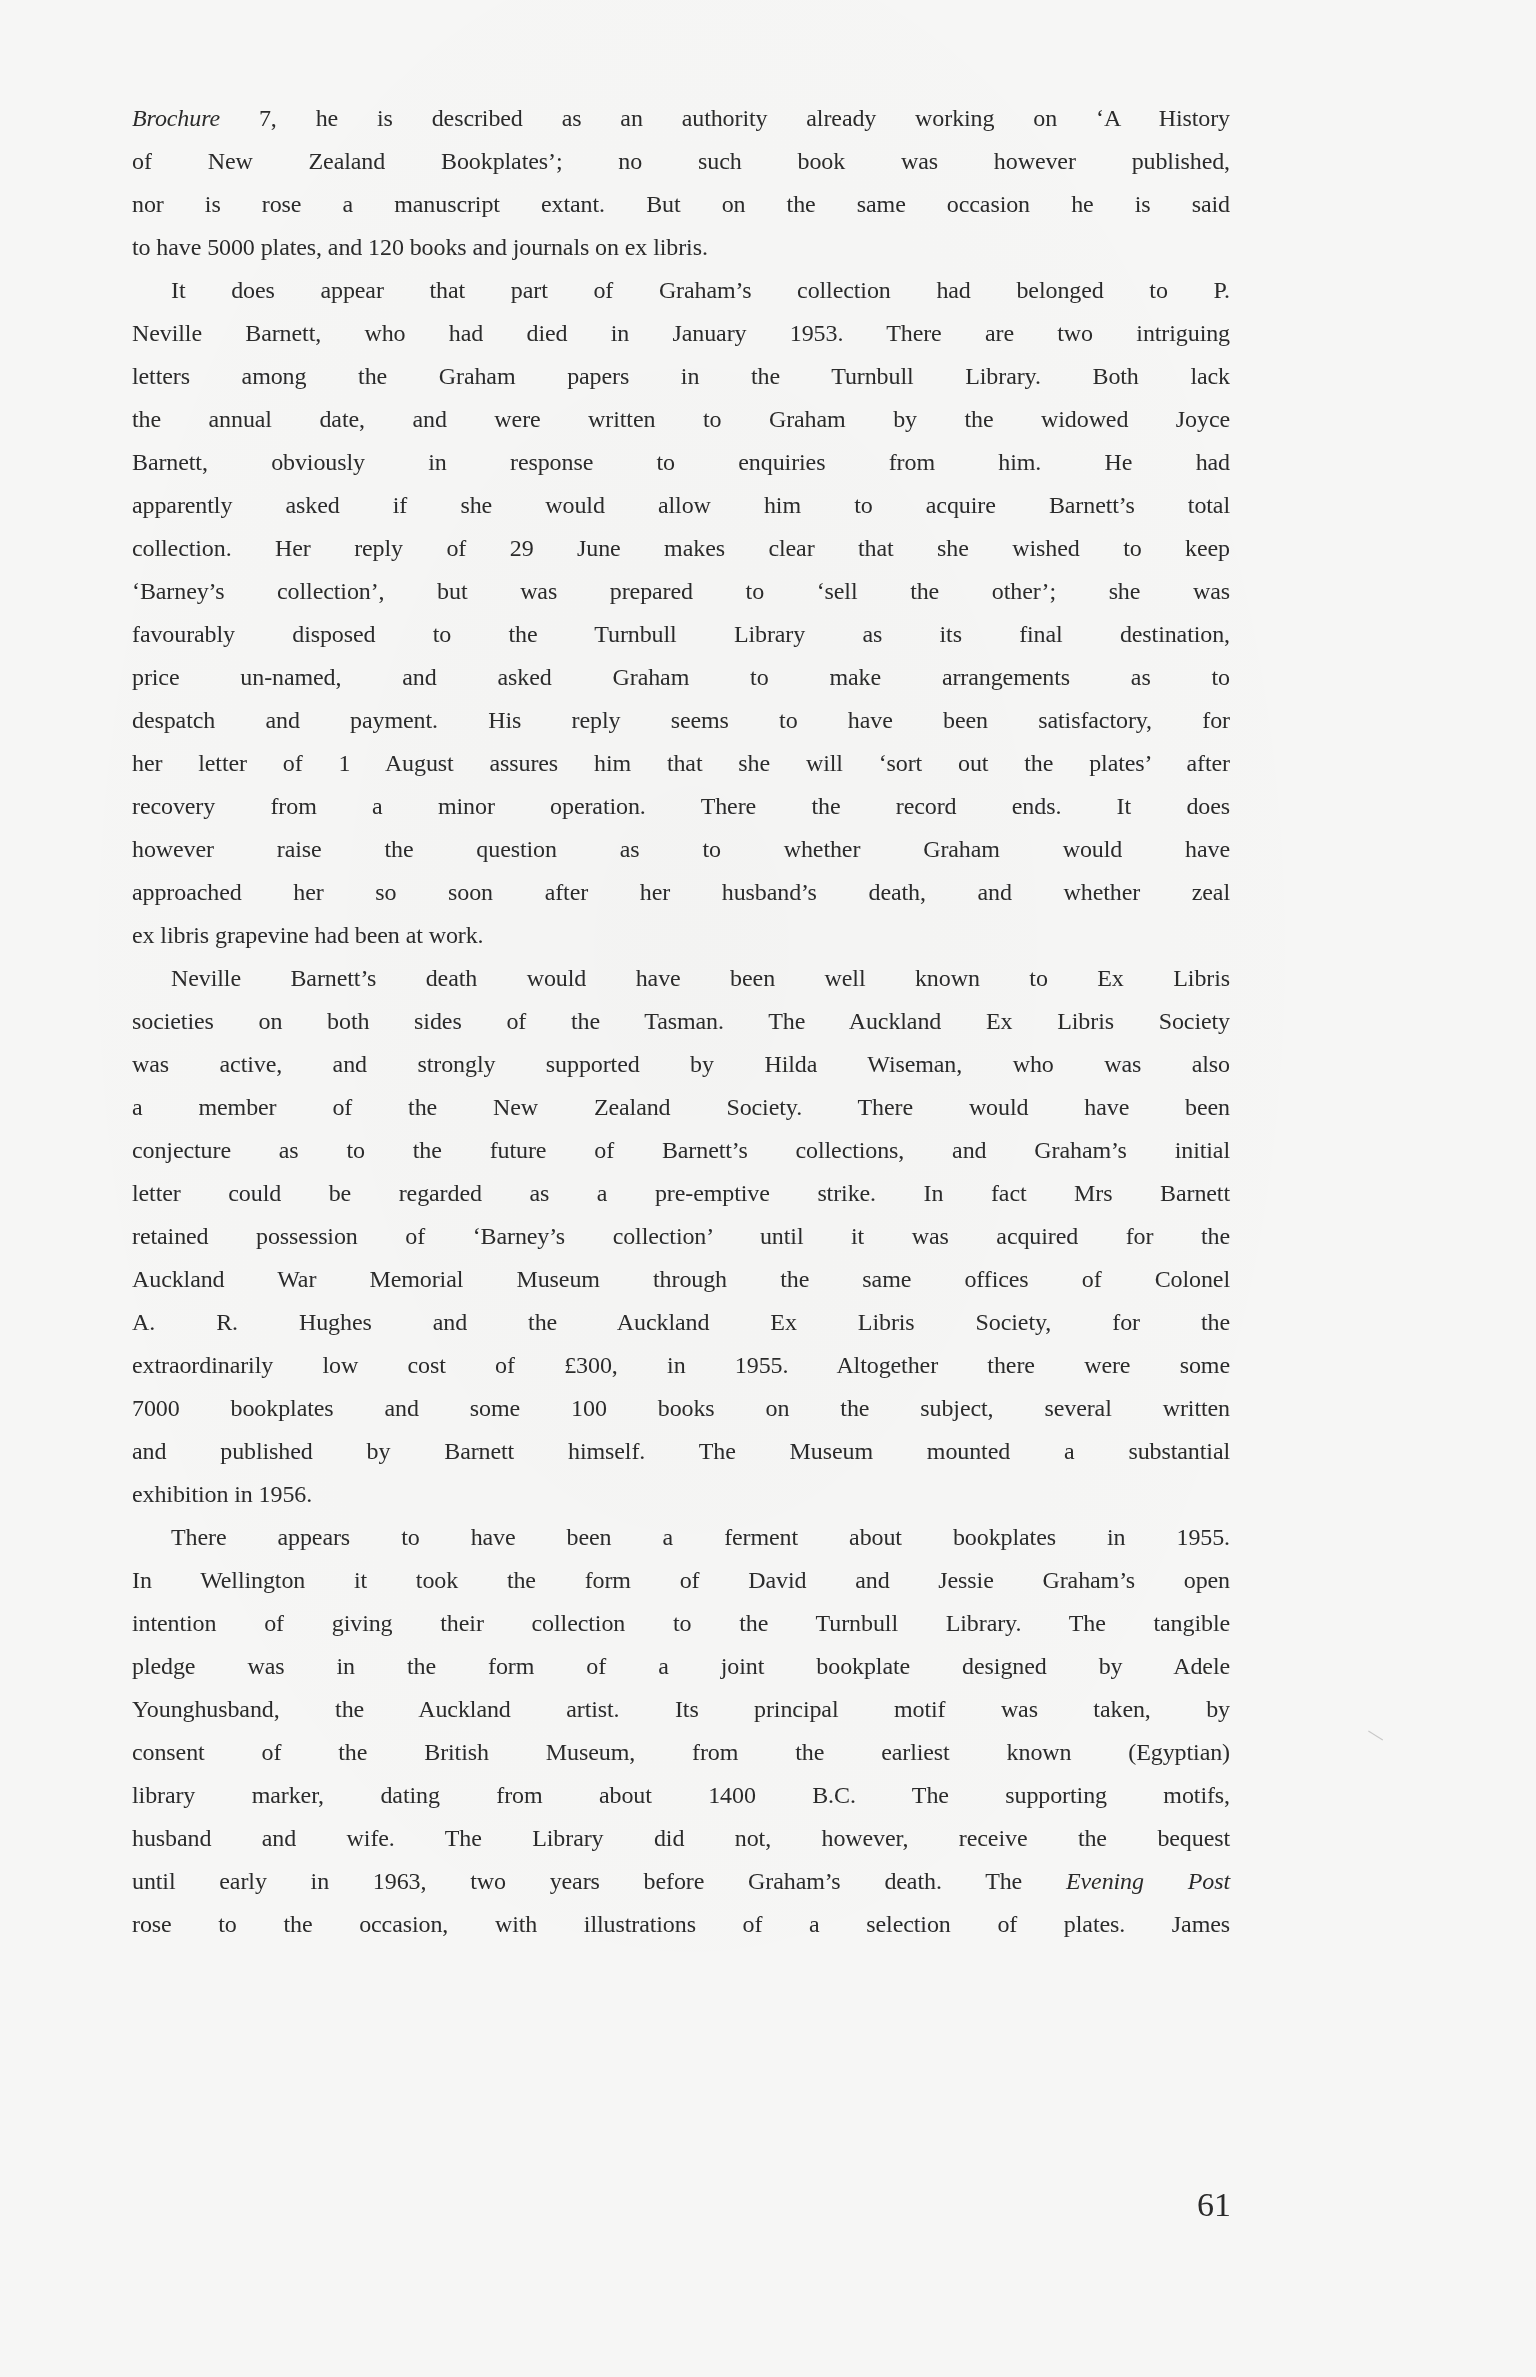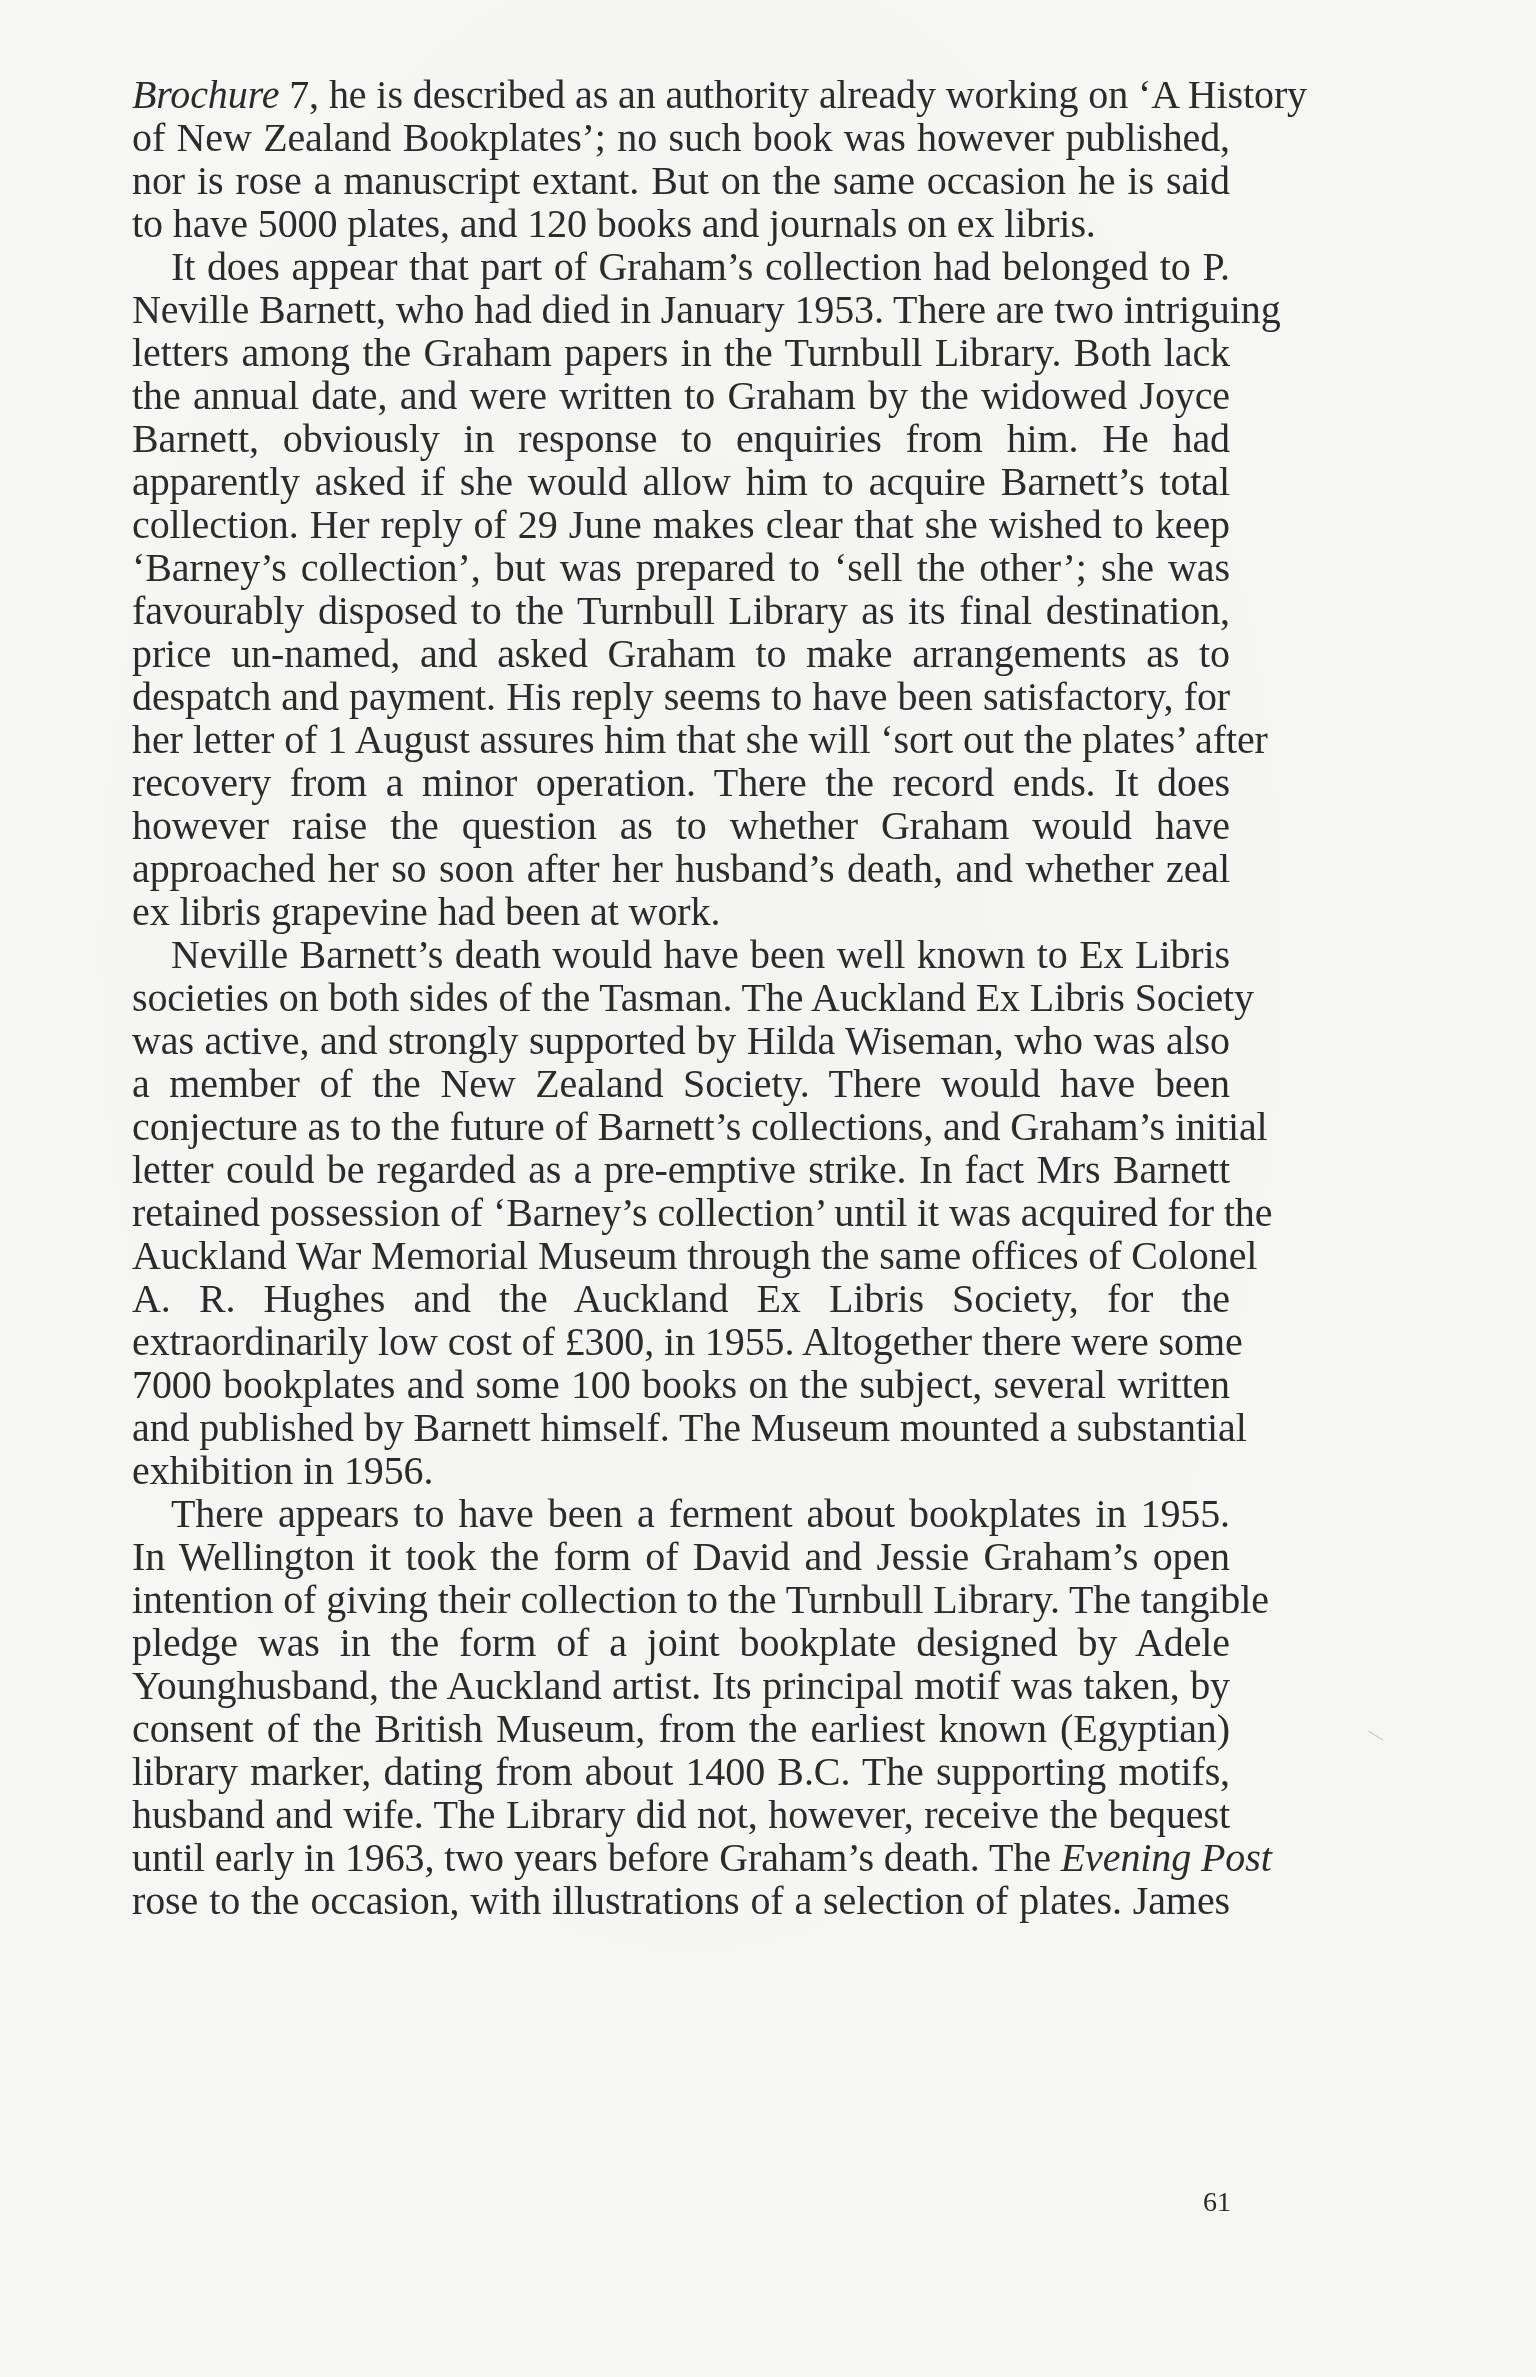--- a/index.html
+++ b/index.html
@@ -18,24 +18,24 @@
       left: 0; top: 0;
       width: 1537px;
       height: 2377px;
       background:
         radial-gradient(ellipse at 45% 40%, rgba(0,0,0,0.012), rgba(0,0,0,0) 60%),
         #f6f6f5;
     }
     .text-block {
       position: absolute;
       left: 132px;
-      top: 73px;
+      top: 97px;
       width: 1098px;
       font-family: "Liberation Serif", "DejaVu Serif", serif;
-      font-size: 40px;
+      font-size: 24px;
       color: #2b2b2b;
     }
     .line {
       display: block;
       height: 43px;
       line-height: 43px;
       white-space: nowrap;
       text-align: justify;
       text-align-last: justify;
       letter-spacing: -0.1px;
@@ -49,21 +49,21 @@
     .italic {
       font-style: italic;
     }
     .page-number {
       position: absolute;
       top: 2186px;
       left: 1178px;
       width: 53px;
       text-align: right;
       font-family: "Liberation Serif", "DejaVu Serif", serif;
-      font-size: 28px;
+      font-size: 34px;
       color: #2b2b2b;
     }
     .mark {
       position: absolute;
       left: 1367px;
       top: 1735px;
       width: 17px;
       height: 1.3px;
       background: #b4b4b4;
       transform: rotate(32deg);

